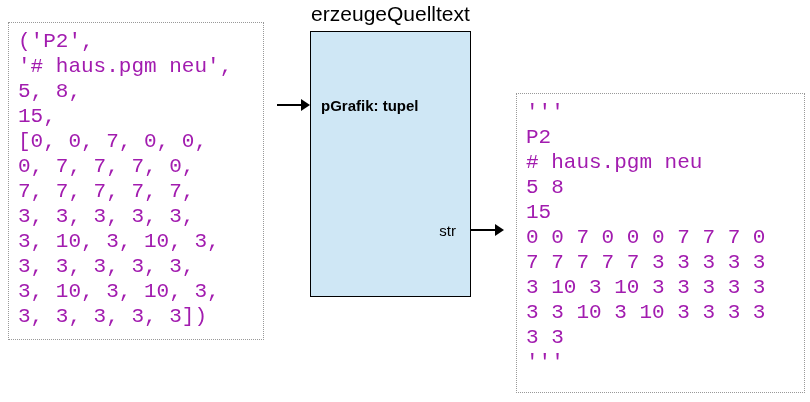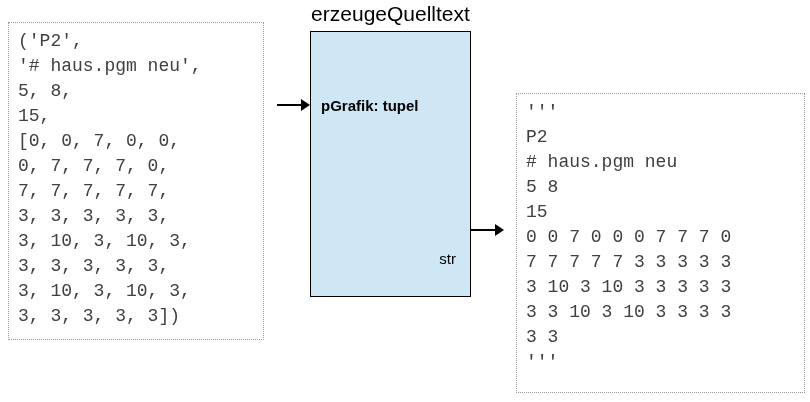--- a/index.html
+++ b/index.html
@@ -15,24 +15,24 @@
     overflow: hidden;
     font-family: "Liberation Sans", sans-serif;
     color: #000000;
   }
   .code-box {
     position: absolute;
     box-sizing: border-box;
     border: 1px dotted #999999;
     background: #ffffff;
     font-family: "Liberation Mono", monospace;
-    font-size: 18px;
+    font-size: 21px;
     line-height: 25px;
     white-space: pre;
-    color: #404040;
+    color: #a21caf;
     padding: 6px 4px 4px 9px;
     overflow: hidden;
   }
   .input-box {
     left: 8px;
     top: 22px;
     width: 256px;
     height: 318px;
   }
   .output-box {
@@ -67,21 +67,20 @@
   }
   .param-input {
     left: 320px;
     top: 96px;
   }
   .param-output {
     left: 310px;
     top: 221px;
     width: 145px;
     text-align: right;
-    margin-top: 28px;
   }
   .arrow {
     position: absolute;
     height: 12px;
   }
   .arrow .shaft {
     position: absolute;
     left: 0;
     top: 5px;
     height: 2px;

